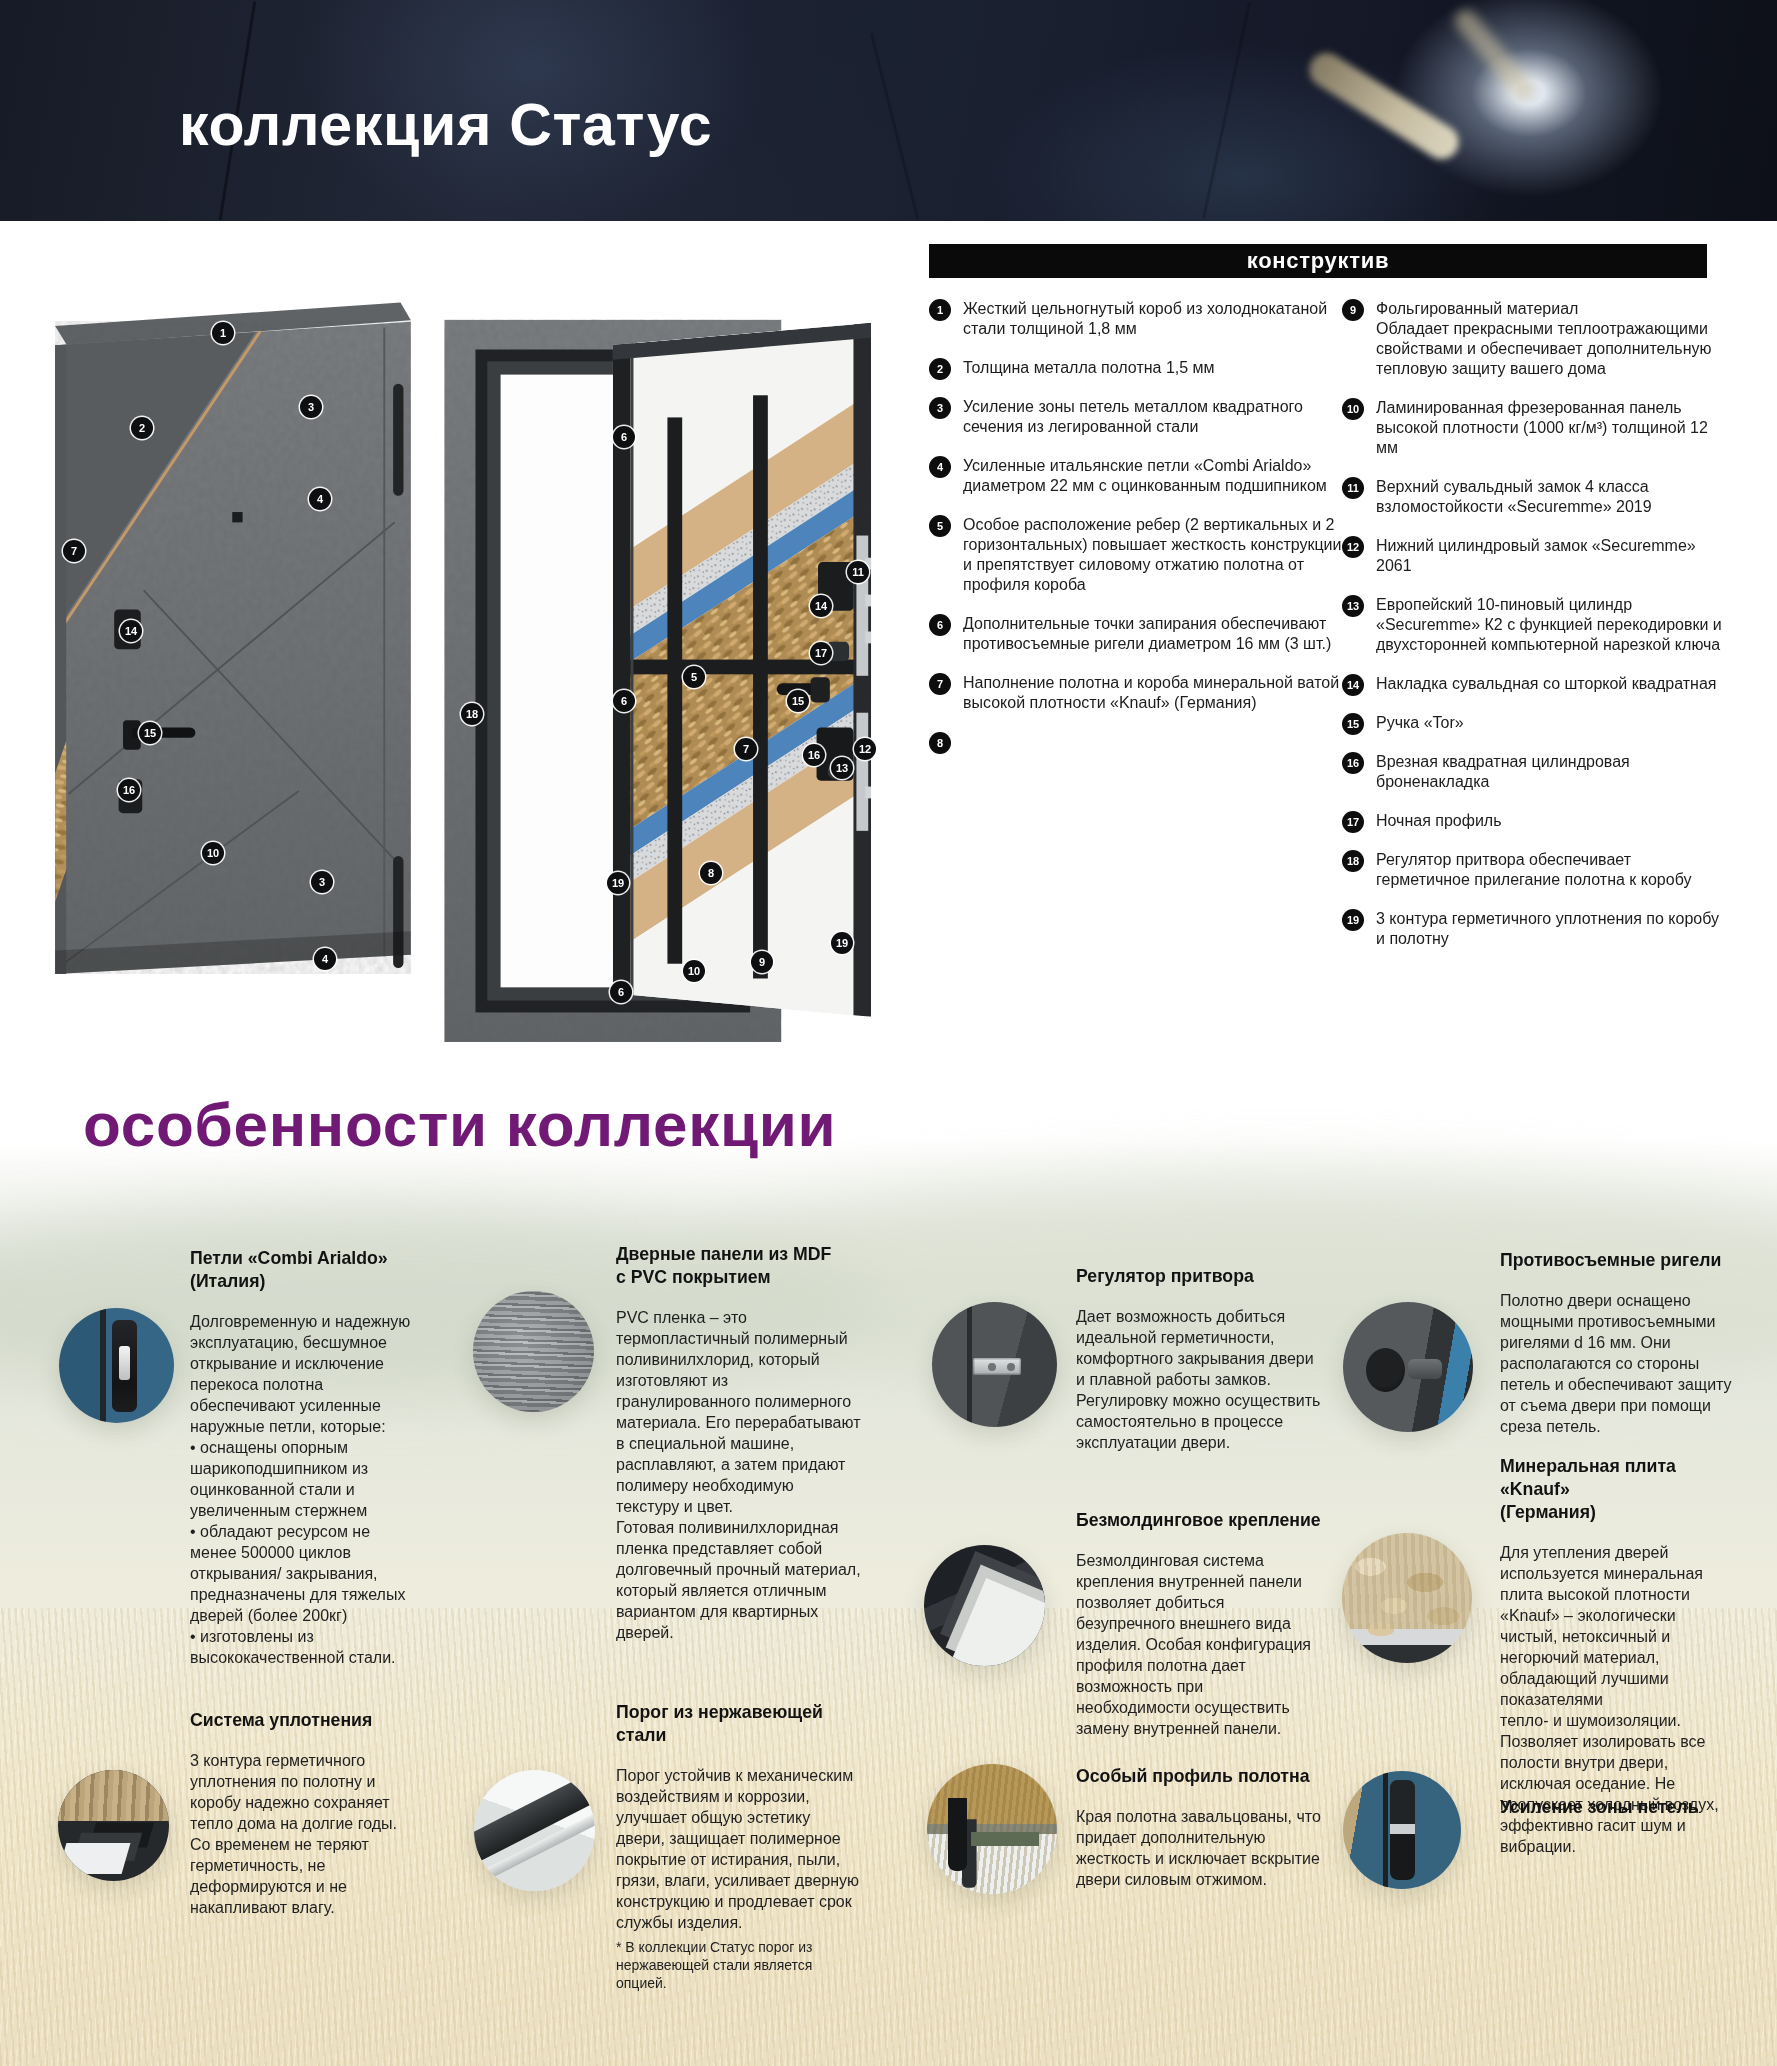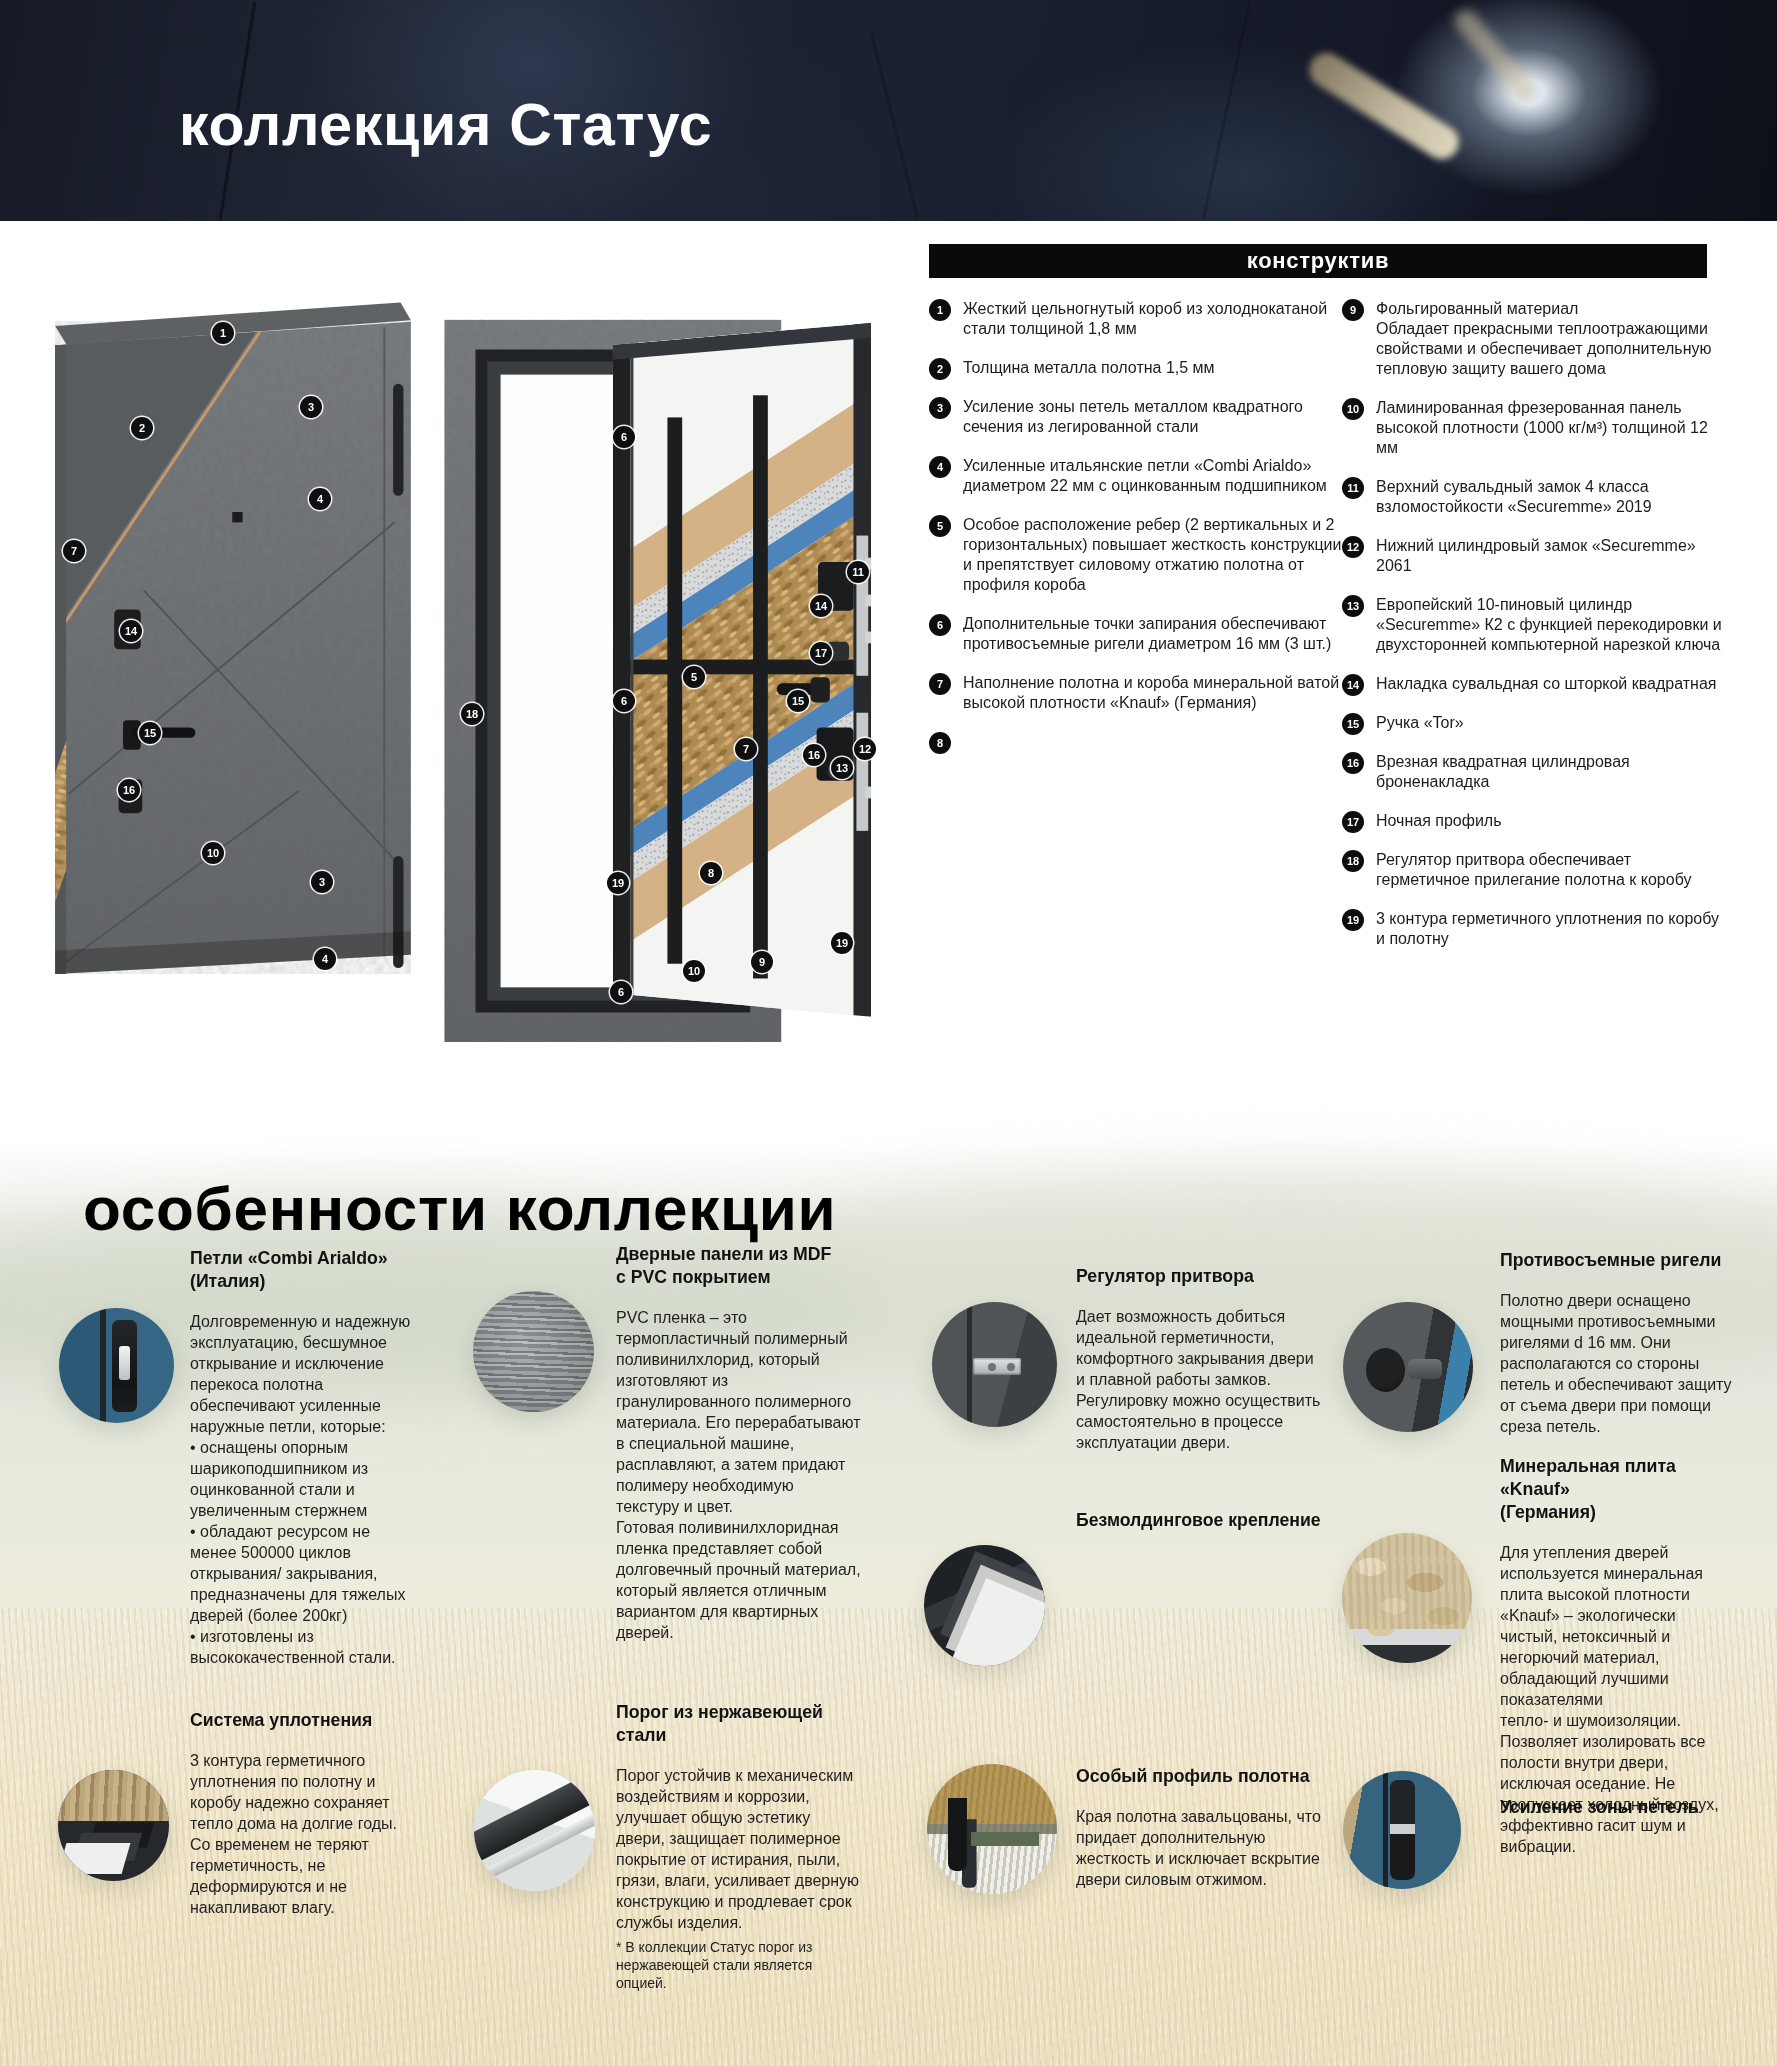--- a/index.html
+++ b/index.html
@@ -45,21 +45,21 @@
   .field-bg{position:absolute;left:0;top:1140px;width:1778px;height:926px;
     background:linear-gradient(180deg,#ffffff 0%,#eef0ea 9%,#e2e6dc 20%,#e7e9dd 33%,#edecdd 48%,#f1ebd7 63%,#f2e9d1 78%,#efe4c9 100%);}
   .field-bg .hill{position:absolute;border-radius:50%;filter:blur(31px);}
   .field-bg .h1{left:-148px;top:66px;width:1033px;height:192px;background:#cfd6c6;opacity:.7;}
   .field-bg .h2{left:664px;top:29.5px;width:1254px;height:221px;background:#d6dccb;opacity:.6;}
   .field-bg .grass{position:absolute;left:0;bottom:0;width:100%;height:458px;
     background:
       repeating-linear-gradient(86deg, rgba(196,176,126,.22) 0 2.2px, rgba(0,0,0,0) 2.2px 6.6px),
       repeating-linear-gradient(94deg, rgba(255,252,240,.3) 0 1.5px, rgba(0,0,0,0) 1.5px 5.9px),
       linear-gradient(180deg, rgba(240,231,206,0) 0%, rgba(238,227,197,.8) 60%, #ece0c2 100%);}
-  .features-title{position:absolute;left:83px;top:1122px;font-size:62px;line-height:71px;font-weight:bold;color:#000000;letter-spacing:0.7px;}
+  .features-title{position:absolute;left:83px;top:1038px;font-size:62px;line-height:71px;font-weight:bold;color:#701a75;letter-spacing:0.7px;}
 
   .feature-block{position:absolute;}
   .fb-h{margin:0;font-weight:bold;font-size:17.7px;line-height:23px;color:#121212;white-space:pre-line;}
   .fb-b{margin:18.4px 0 0 0;font-size:16px;line-height:21px;color:#1f1f1f;white-space:pre-line;}
   .fb-note{margin:5.9px 0 0 0;font-size:14px;line-height:17.7px;color:#1f1f1f;white-space:pre-line;}
 
   
   .ph{position:absolute;border-radius:50%;overflow:hidden;box-shadow:0 8.9px 22px rgba(60,70,50,.15);}
   .ph::before,.ph::after{content:"";position:absolute;}
 
@@ -353,20 +353,21 @@
   </section>
 
   <div class="ph c-adjuster" style="left:932px;top:1302px;width:125px;height:125px"></div>
   <section class="feature-block" style="left:1076px;top:1265px;width:245px">
     <h3 class="fb-h">Регулятор притвора</h3>
     <p class="fb-b">Дает возможность добиться идеальной герметичности, комфортного закрывания двери и плавной работы замков. Регулировку можно осуществить самостоятельно в процессе эксплуатации двери.</p>
   </section>
   <div class="ph c-moldingless" style="left:924px;top:1545px;width:121px;height:121px"></div>
   <section class="feature-block" style="left:1076px;top:1509px;width:245px">
     <h3 class="fb-h">Безмолдинговое крепление</h3>
+    <p class="fb-b">Безмолдинговая система крепления внутренней панели позволяет добиться безупречного внешнего вида изделия. Особая конфигурация профиля полотна дает возможность при необходимости осуществить замену внутренней панели.</p>
   </section>
   <div class="ph c-leafprofile" style="left:927px;top:1764px;width:130px;height:130px"></div>
   <section class="feature-block" style="left:1076px;top:1765px;width:245px">
     <h3 class="fb-h">Особый профиль полотна</h3>
     <p class="fb-b">Края полотна завальцованы, что придает дополнительную жесткость и исключает вскрытие двери силовым отжимом.</p>
   </section>
 
   <div class="ph c-bolt" style="left:1343px;top:1302px;width:130px;height:130px"></div>
   <section class="feature-block" style="left:1500px;top:1249px;width:236px">
     <h3 class="fb-h">Противосъемные ригели</h3>

